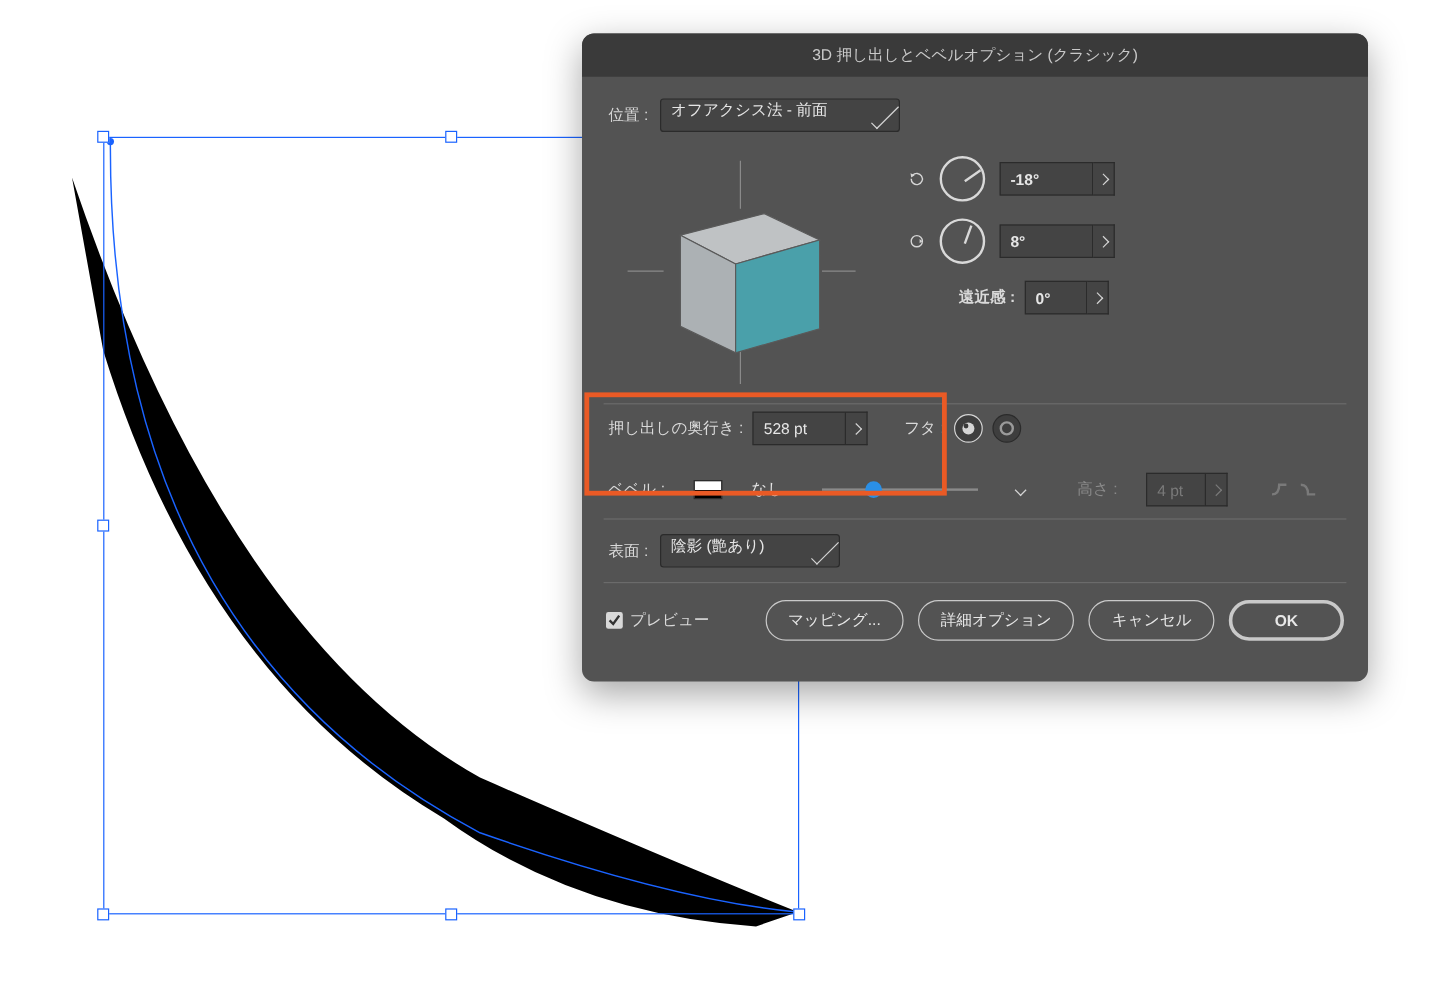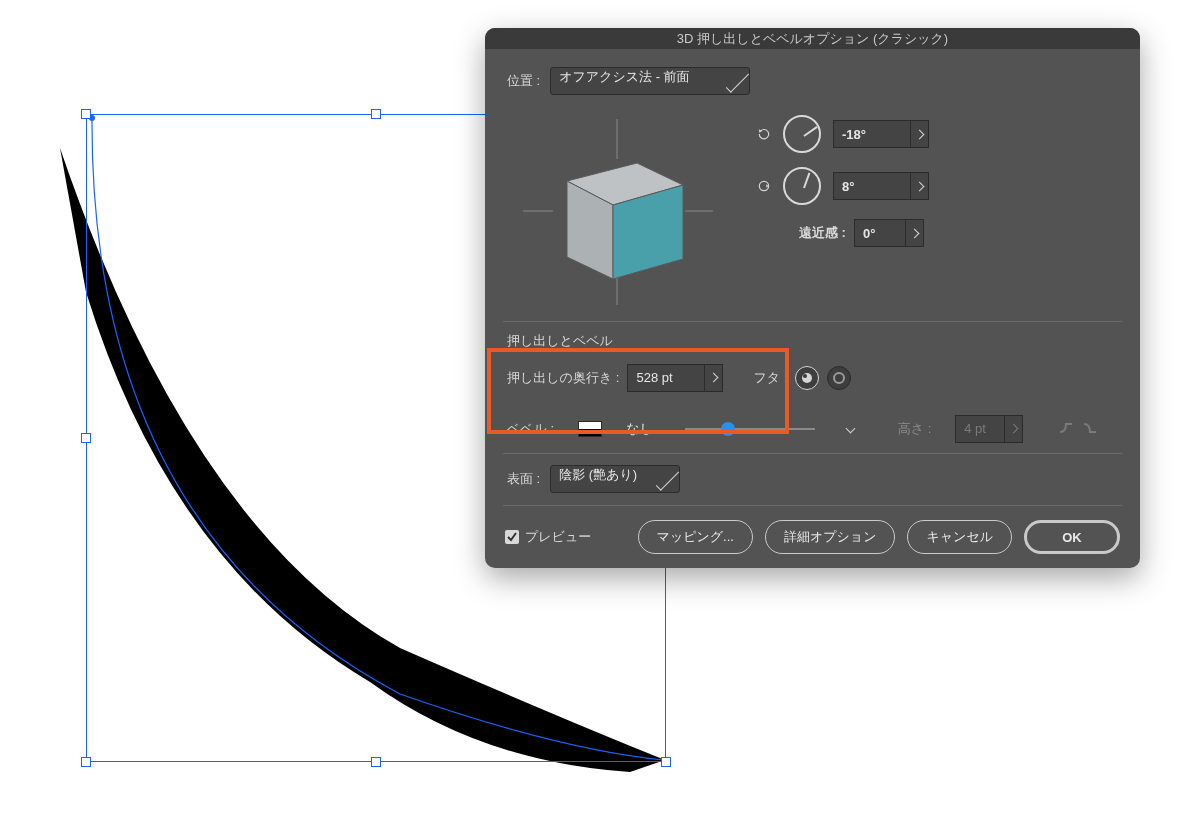--- a/index.html
+++ b/index.html
@@ -172,21 +172,20 @@
             <div class="spin">
                 <span class="chev right"></span>
               </div>
           </div>
         </div>
       </div>
     </div>
   </div>
 
   <div class="hr"></div>
-  <div class="section-title">押し出しとベベル</div>
 
   <div style="position:relative; padding:6px 22px 10px;">
     <div class="row" style="gap:8px;">
       <span class="label">押し出しの奥行き :</span>
       <div class="row">
         <div class="field">
             <span>528 pt</span>
           </div>
         <div class="spin">
             <span class="chev right"></span>
@@ -235,21 +234,21 @@
       </div>
     </div>
 
     <div class="orange-box" style="left:2px; top:-10px; width:302px; height:86px;"></div>
   </div>
 
   <div class="hr"></div>
 
   <div class="row" style="padding:12px 22px; gap:10px;">
     <span class="label">表面 :</span>
-    <div class="select" style="width:130px">
+    <div class="select" style="width:150px">
       <span style="flex:1">陰影 (艶あり)</span>
       <span class="chev down"></span>
     </div>
   </div>
 
   <div class="hr"></div>
 
   <div class="row" style="padding:14px 20px; gap:12px;">
     <div class="row" style="gap:6px;">
       <div class="checkbox">

